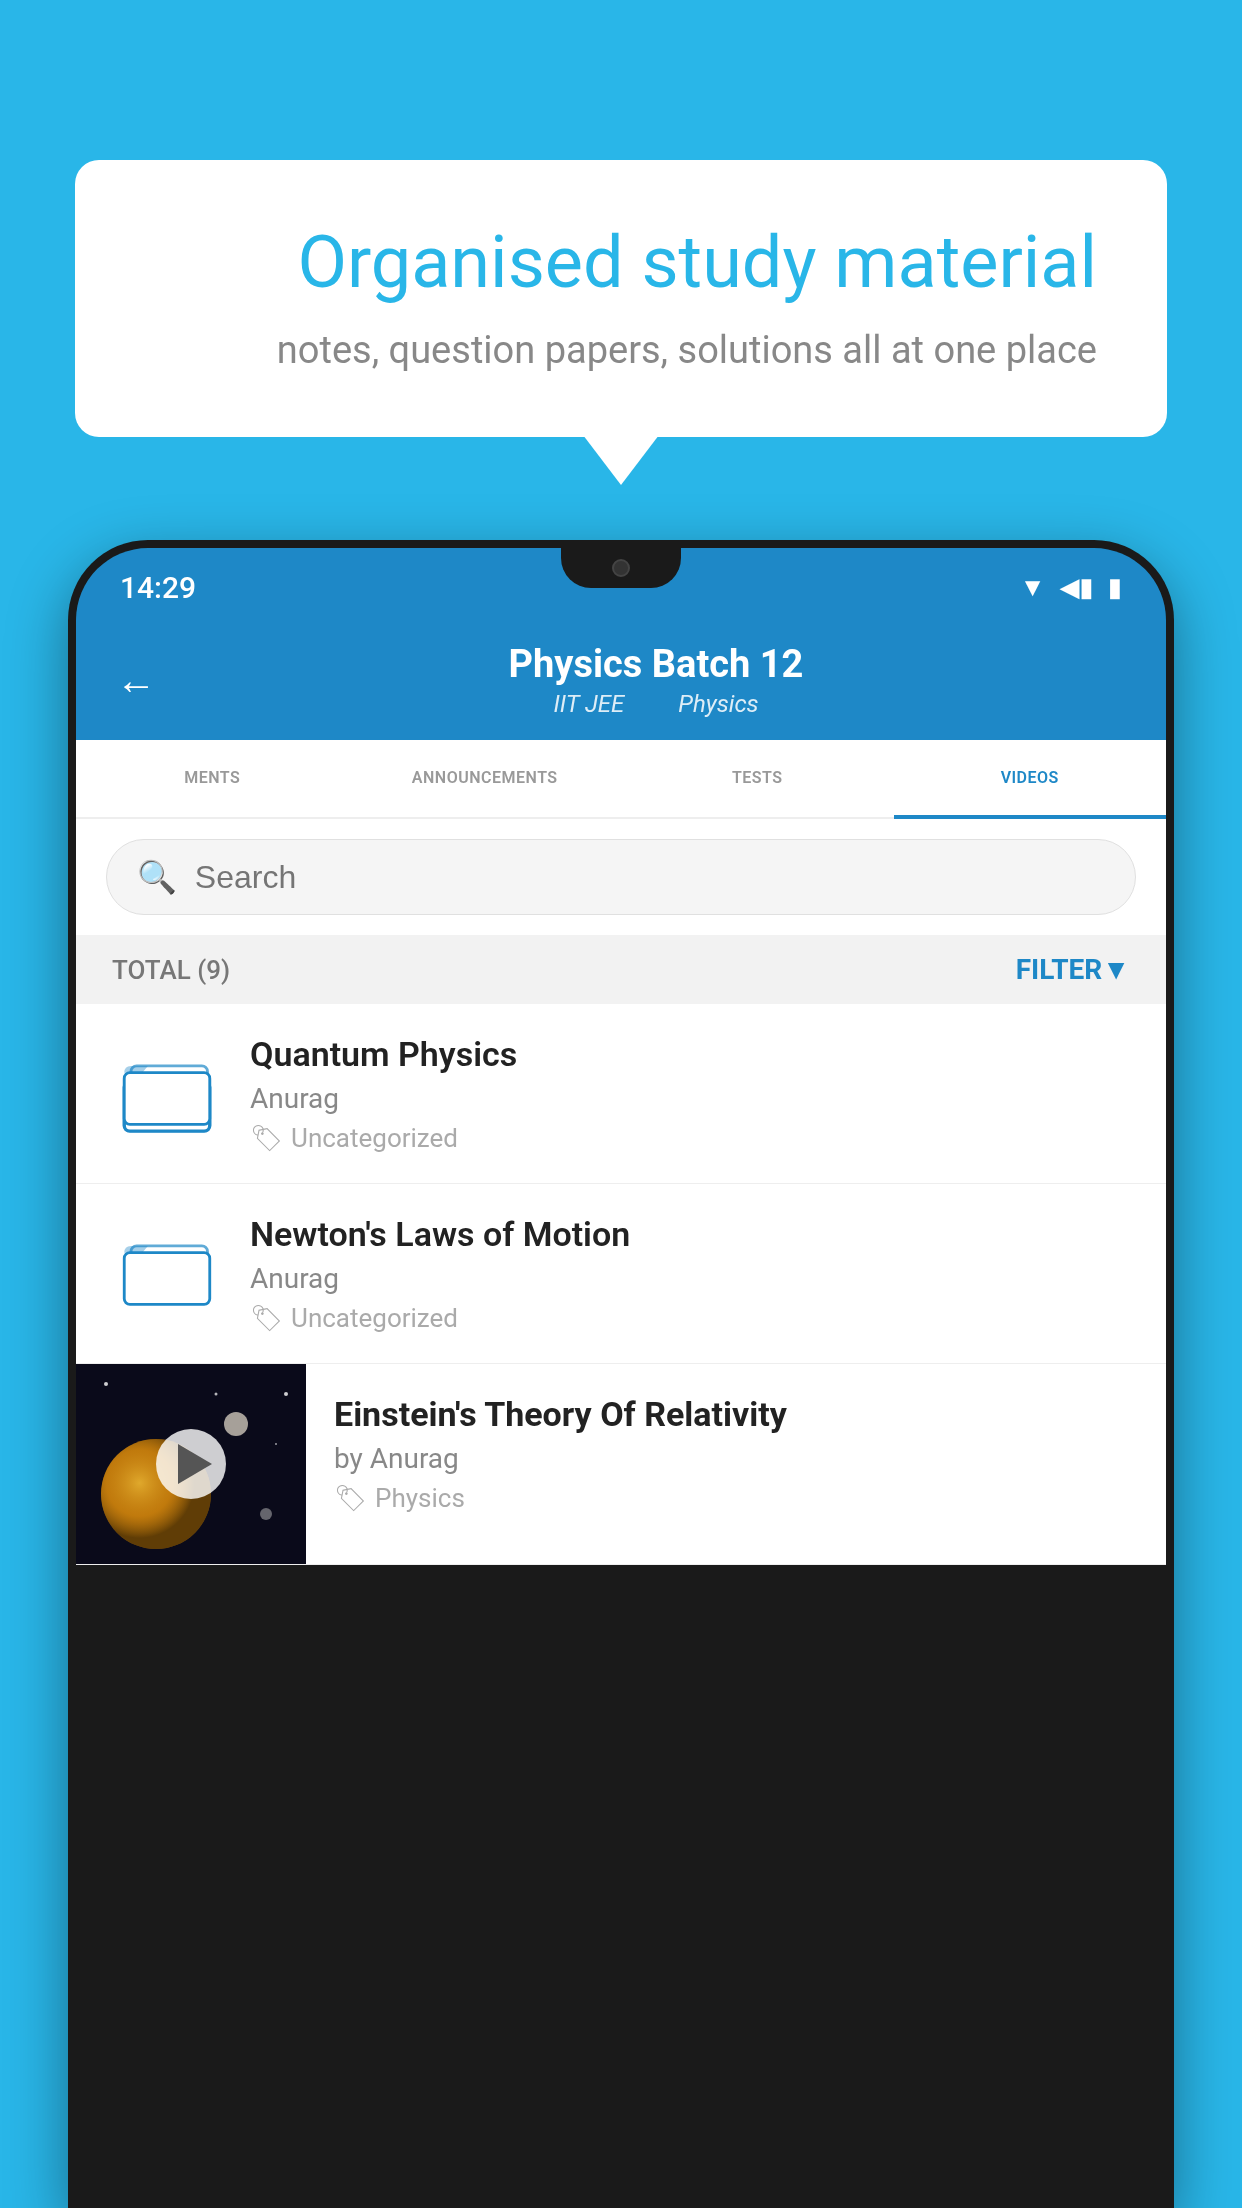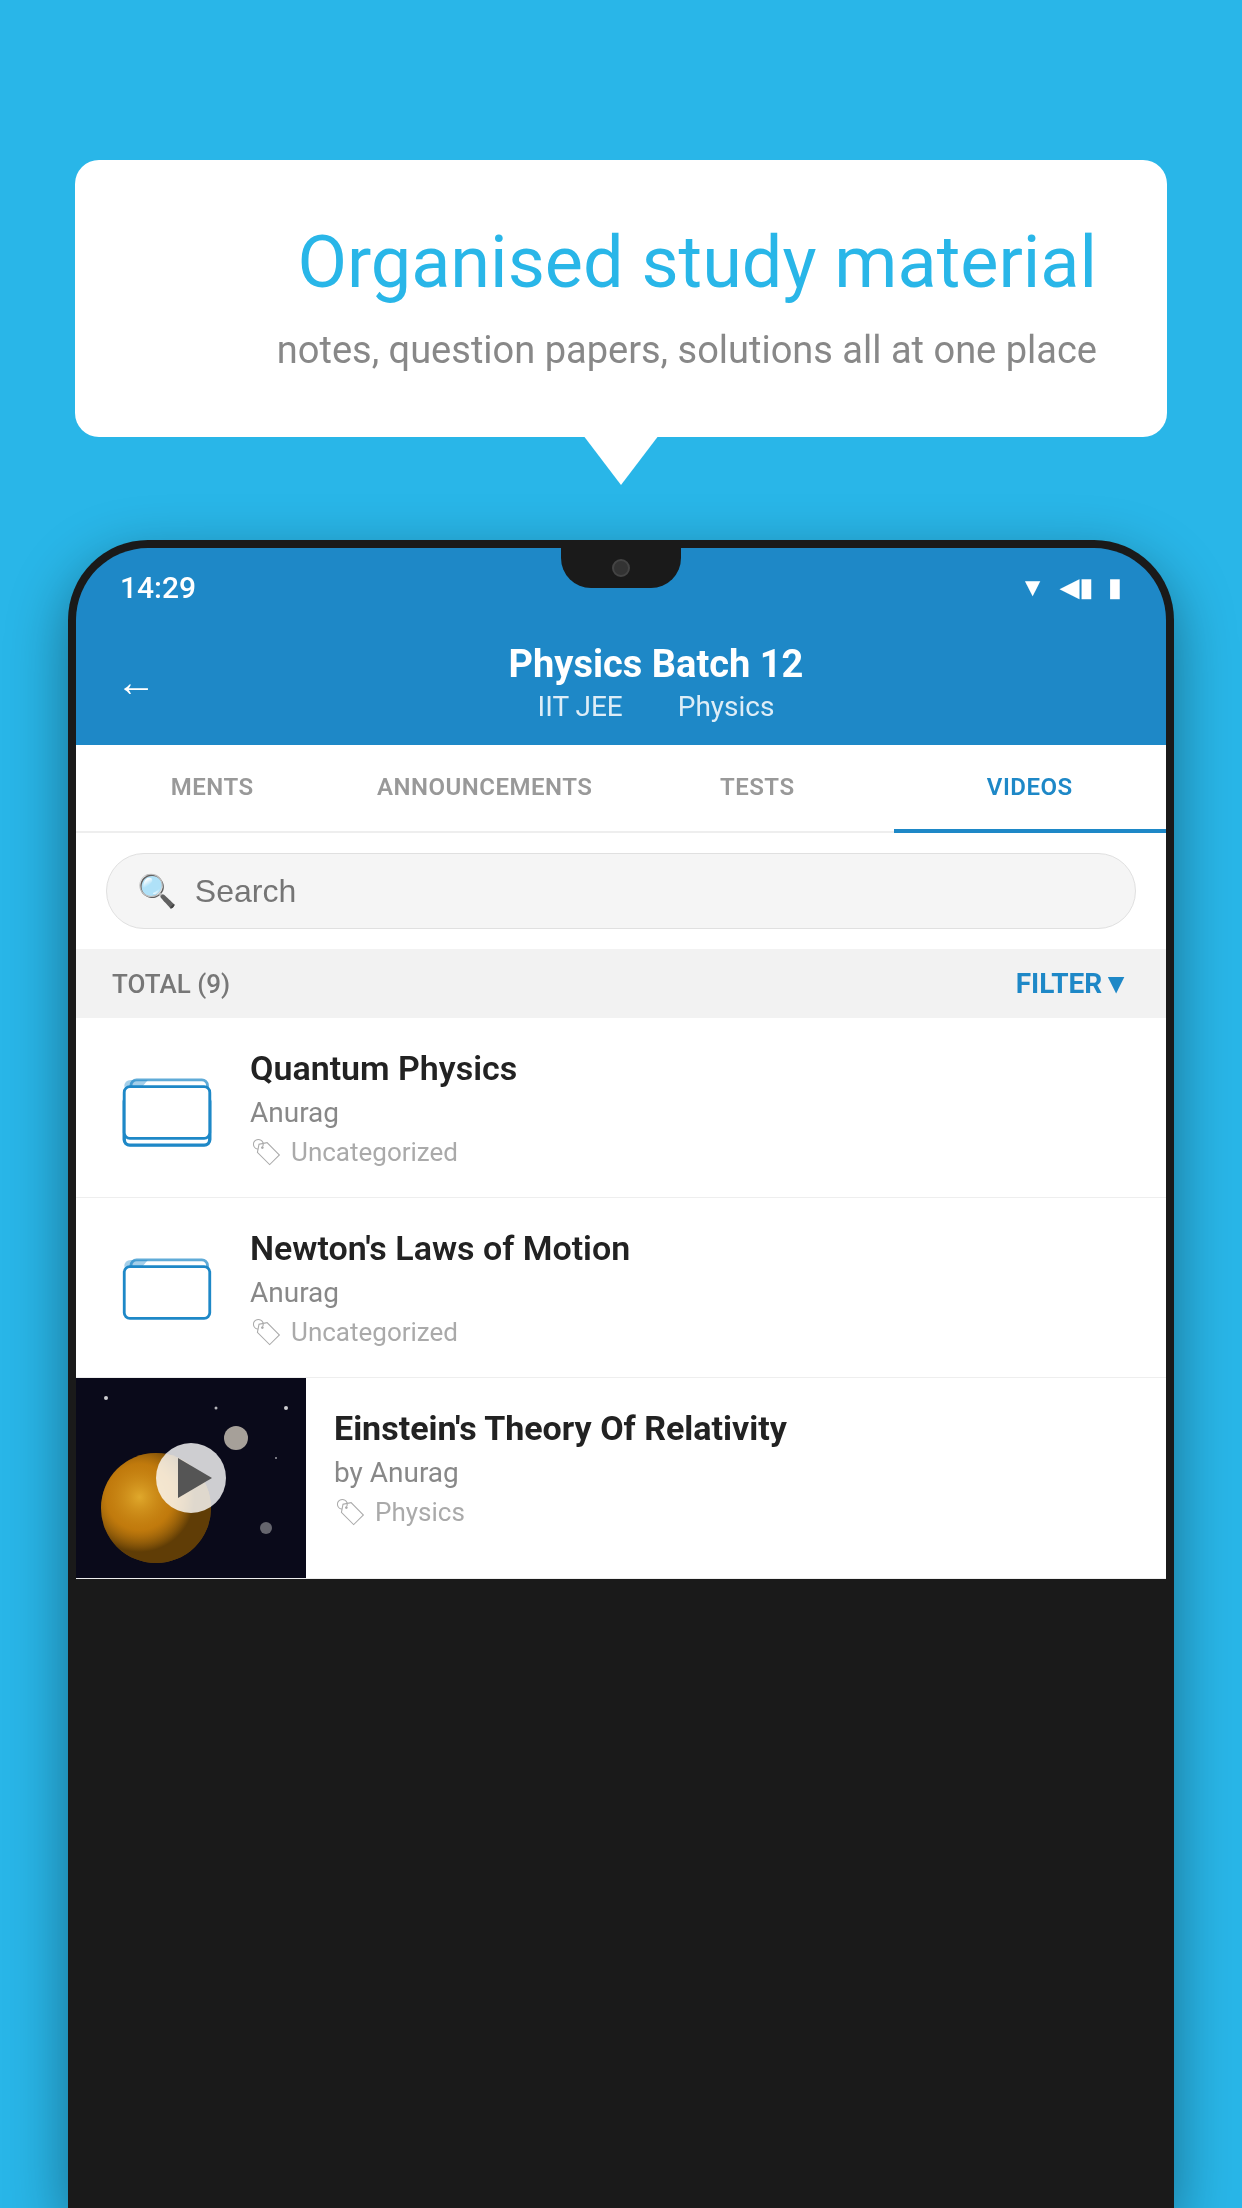--- a/index.html
+++ b/index.html
@@ -134,38 +134,39 @@
       text-align: center;
       flex: 1;
     }
     .header-title {
       color: white;
       font-size: 38px;
       font-weight: 700;
     }
     .header-subtitle {
       color: rgba(255,255,255,0.85);
-      font-size: 28px;
+      font-size: 24px;
       margin-top: 4px;
+      font-style: italic;
     }
     .header-subtitle span {
       margin: 0 12px;
     }
 
     
     .tabs {
       background: white;
       display: flex;
       border-bottom: 2px solid #eee;
     }
     .tab {
       flex: 1;
       text-align: center;
       padding: 28px 8px;
-      font-size: 24px;
+      font-size: 16px;
       font-weight: 600;
       color: #999;
       cursor: pointer;
       letter-spacing: 0.5px;
     }
     .tab.active {
       color: #1e88c7;
       border-bottom: 4px solid #1e88c7;
       margin-bottom: -2px;
     }

